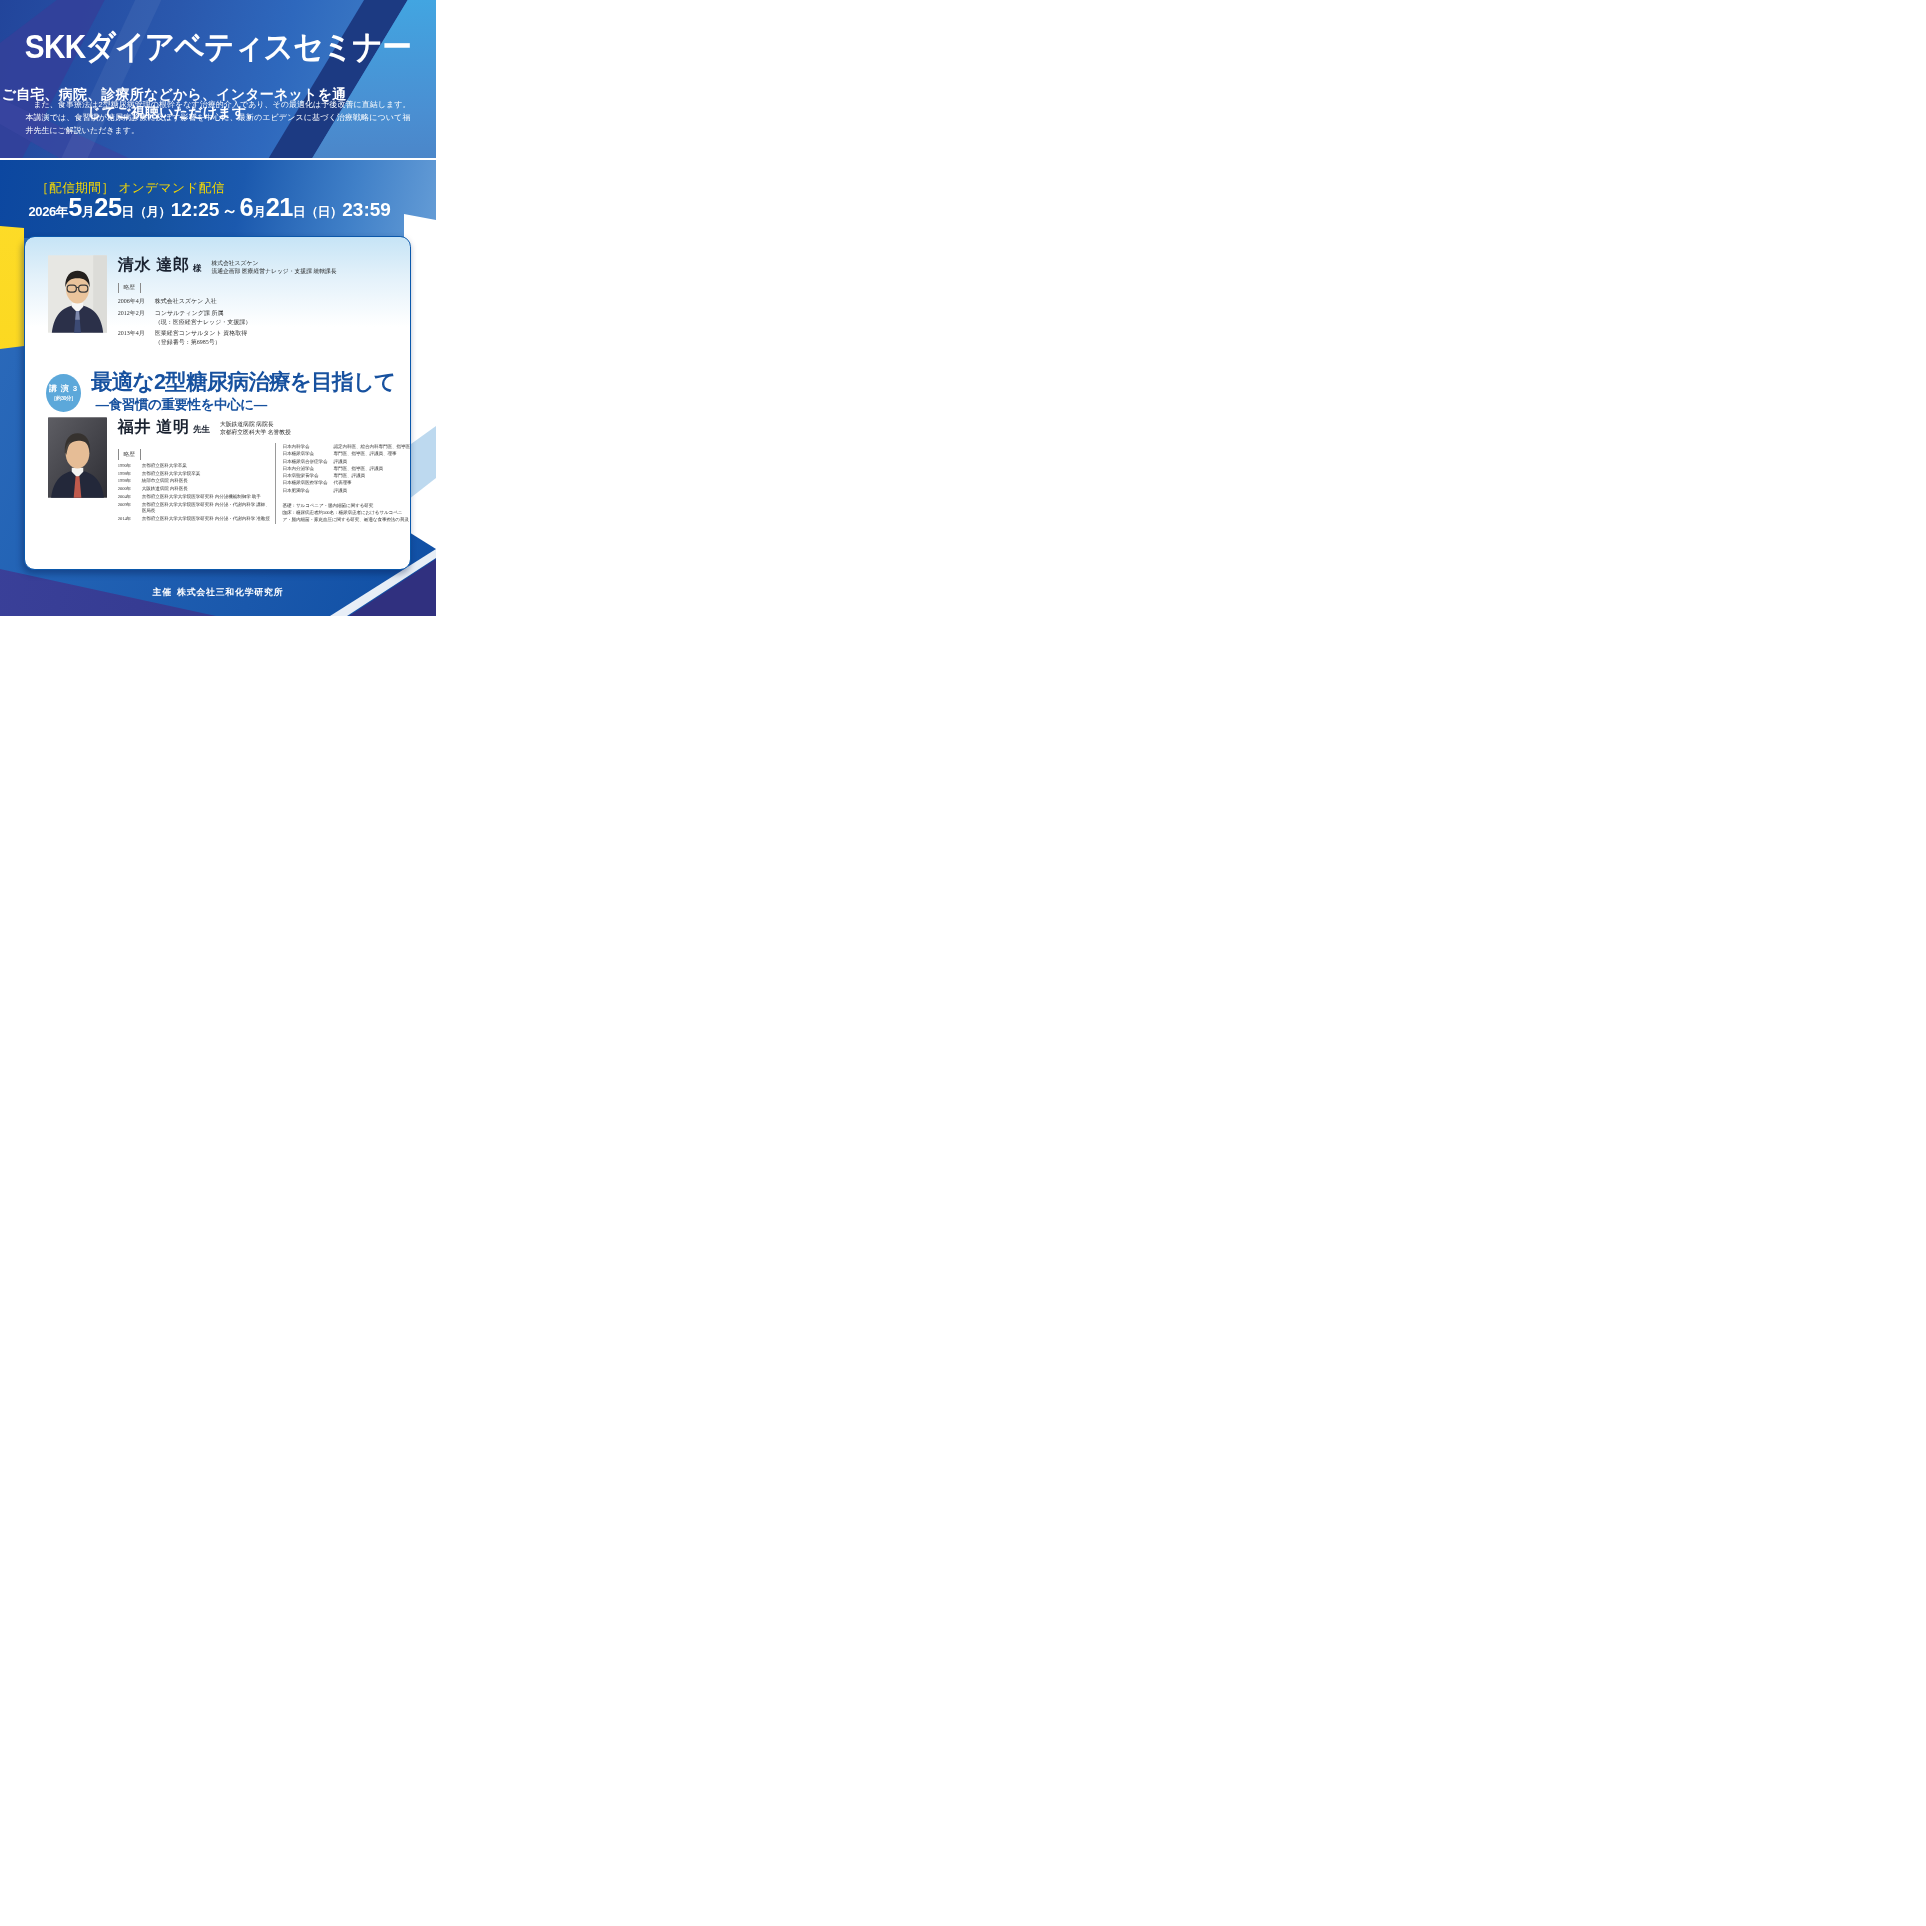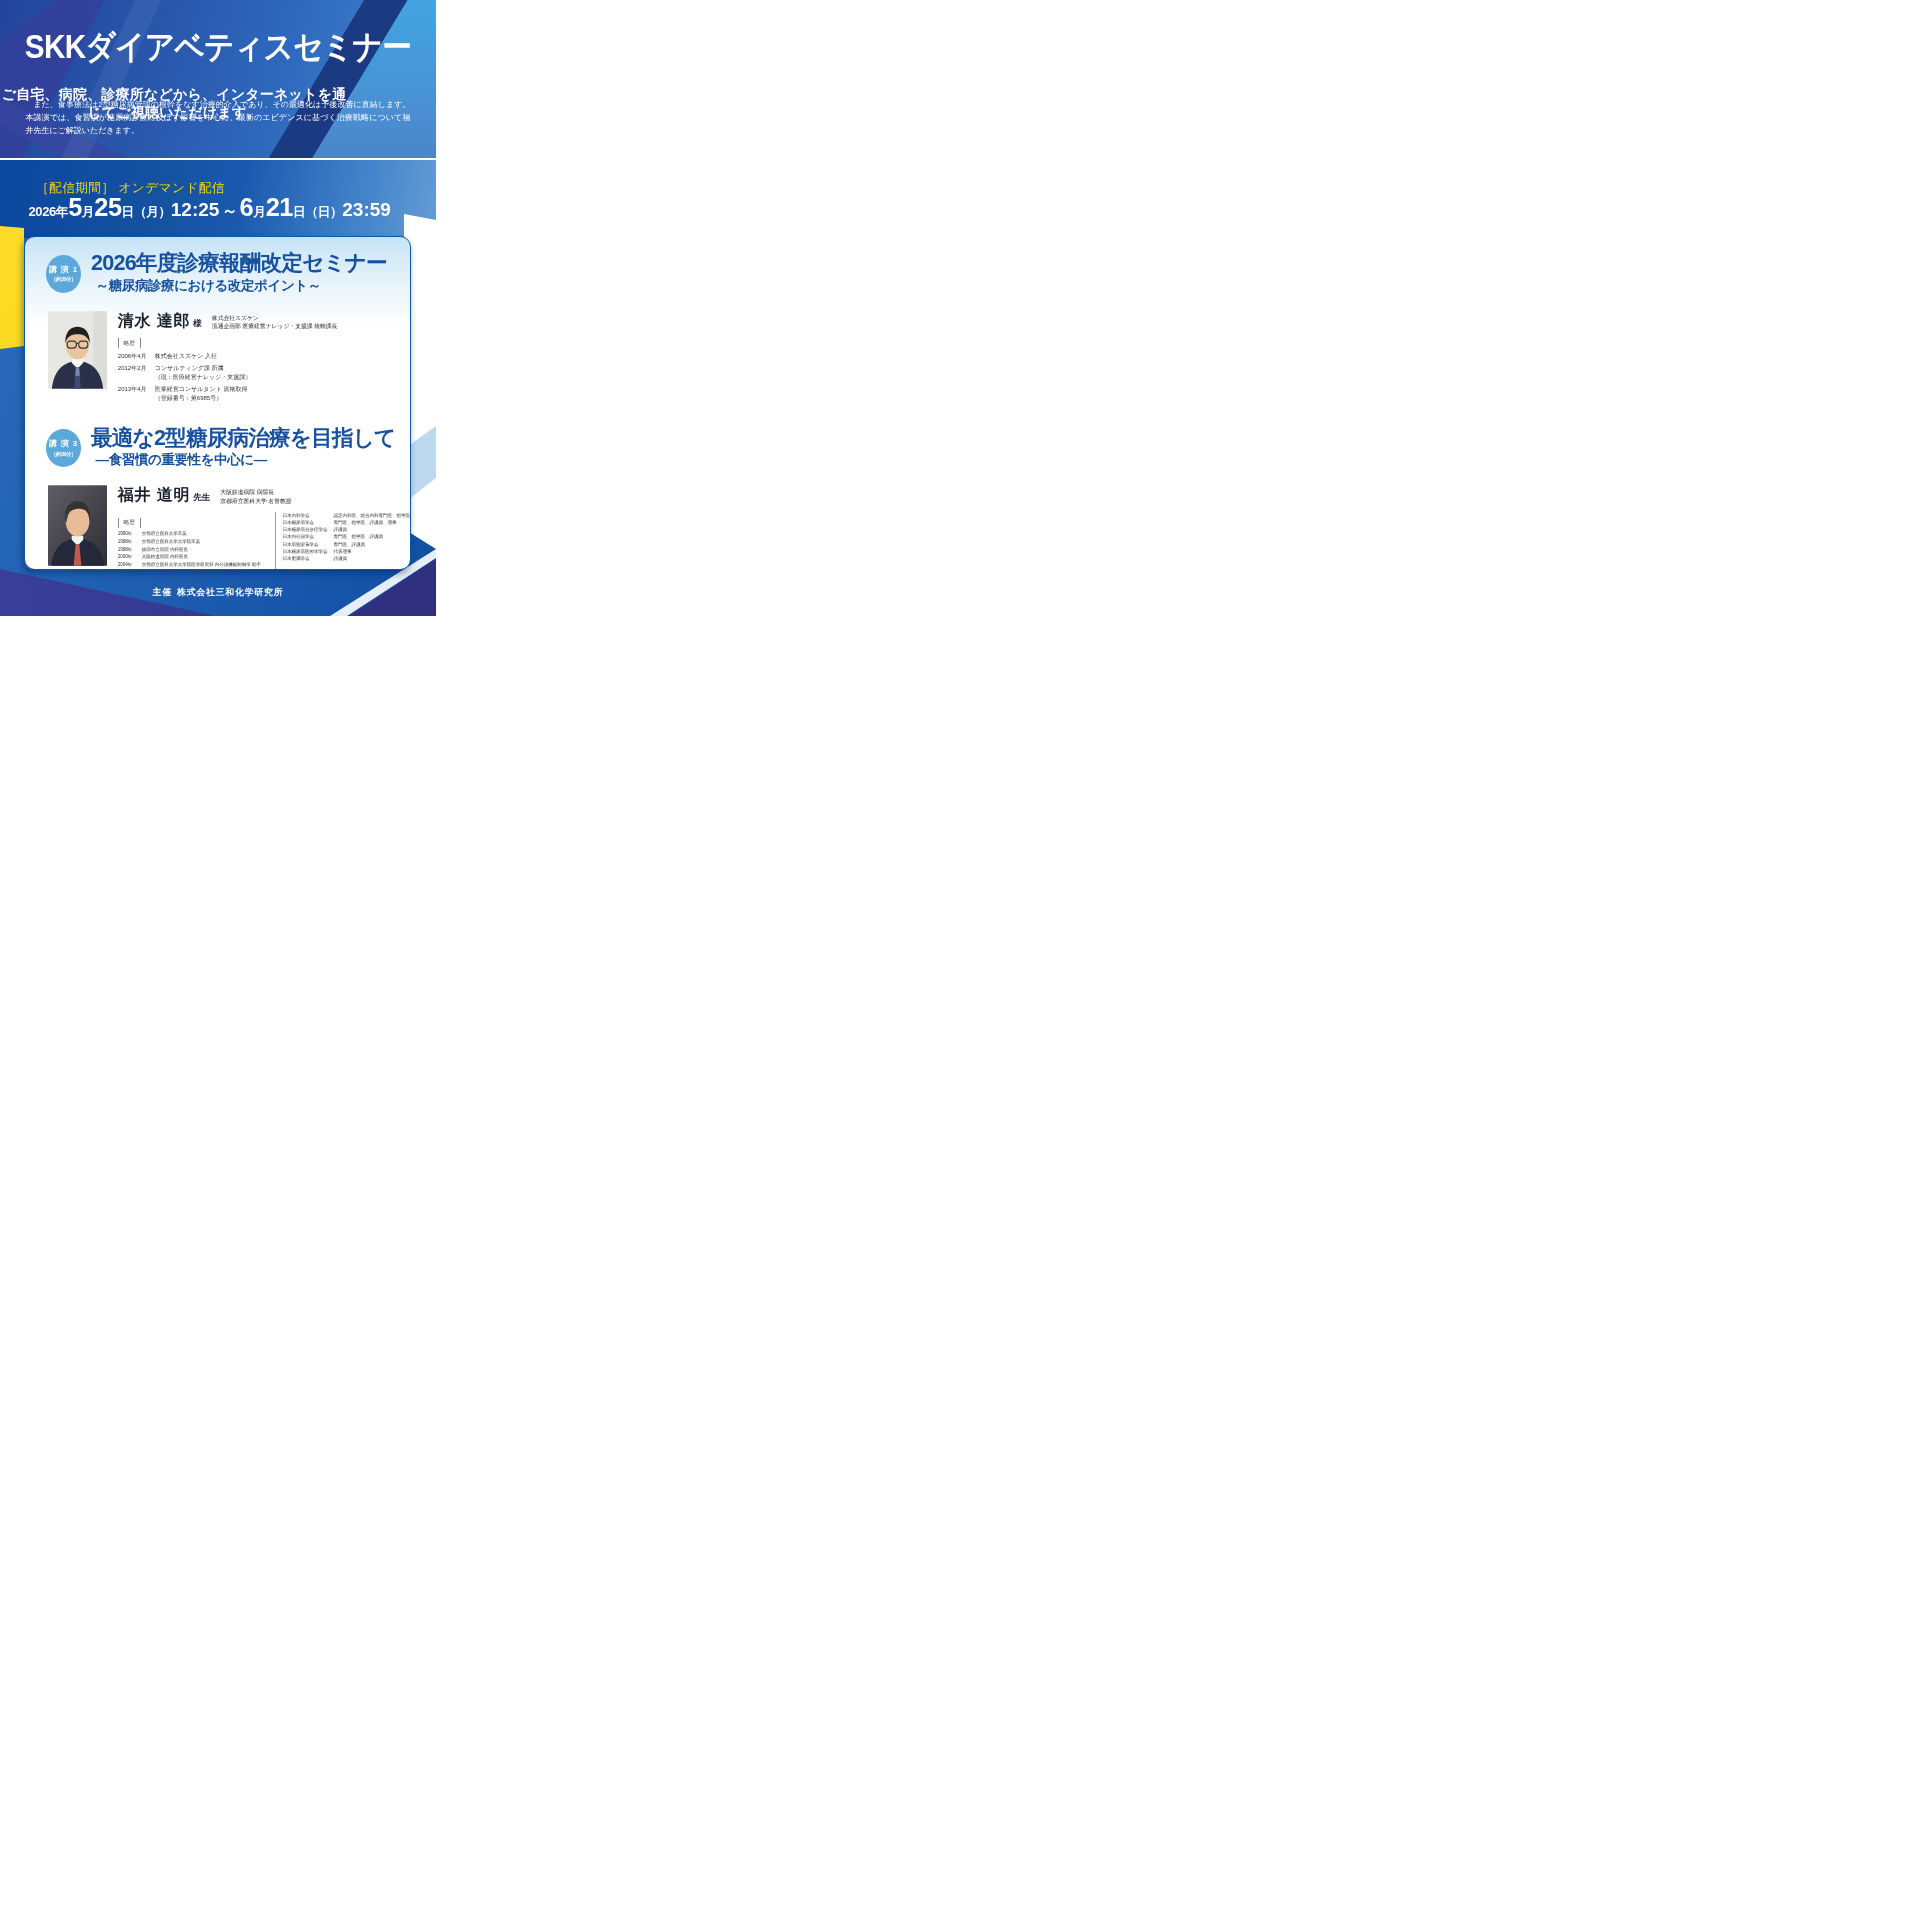--- a/index.html
+++ b/index.html
@@ -72,21 +72,21 @@
 
   .lec-head { display:flex; align-items:center; padding-left:21px; }
   .badge { flex:none; width:35px; height:38px; border-radius:50%; background:#5ca8da;
     color:#fff; display:flex; flex-direction:column; align-items:center; justify-content:center; }
   .badge-label { font-size:8px; font-weight:800; letter-spacing:0.8px; }
   .badge-duration { font-size:5.4px; font-weight:700; margin-top:1.5px; letter-spacing:-0.4px; }
   .lec-titles { margin-left:10px; color:#17519f; }
   .lec-title { font-size:21.6px; font-weight:800; letter-spacing:-0.8px; line-height:1.02; white-space:nowrap; }
   .lec-subtitle { font-size:13.5px; font-weight:800; letter-spacing:-0.4px; margin:2.3px 0 0 4.6px; white-space:nowrap; }
 
-  .speaker { display:flex; padding-left:23px; margin-top:16px; }
+  .speaker { display:flex; padding-left:23px; margin-top:3px;font-family:Liberation Serif, serif; }
   .photo { flex:none; border-radius:0.8px; overflow:hidden; }
   .sp-main { margin-left:10.8px; flex:1; min-width:0; }
   .sp-name-row { display:flex; align-items:center; }
   .sp-name { font-size:16px; font-weight:800; color:#1a2230; letter-spacing:0.8px; white-space:nowrap; }
   .sp-hono { font-size:8.5px; font-weight:700; color:#1a2230; margin:5.4px 0 0 3.1px; }
   .sp-aff { margin:2.3px 0 0 10px; font-size:5.8px; color:#222; line-height:1.45; font-weight:400; }
 
   .bio-label { margin-top:6.2px; }
   .bio-label span { display:inline-block; font-size:5.8px; color:#555;
     border-left:0.4px solid #8a8a8a; border-right:0.4px solid #8a8a8a; padding:0.8px 4.6px; }
@@ -160,30 +160,20 @@
       <span class="p-unit">月</span>
       <span class="p-day">21</span>
       <span class="p-unit">日</span>
       <span class="p-unit">（日）</span>
       <span class="p-time"> 23:59</span>
     </div>
 
   <main class="card">
 
     <section class="lec1">
-      <div class="lec-head">
-        <div class="badge">
-          <div class="badge-label">講 演 1</div>
-          <div class="badge-duration">［約30分］</div>
-        </div>
-        <div class="lec-titles">
-          <div class="lec-title">2026年度診療報酬改定セミナー</div>
-          <div class="lec-subtitle">～糖尿病診療における改定ポイント～</div>
-        </div>
-      </div>
       <div class="speaker">
         <div class="photo">
           <svg width="59" height="78" viewBox="0 0 154 202" xmlns="http://www.w3.org/2000/svg">
             <rect width="154" height="202" fill="#e7e7e3"></rect>
             <rect x="118" width="36" height="202" fill="#dcdcd8"></rect>
             <path d="M10 202 C16 150 44 132 77 130 C110 132 138 150 144 202 Z" fill="#2b3049"></path>
             <path d="M62 134 L77 150 L92 134 L92 124 L62 124 Z" fill="#f7f7f7"></path>
             <path d="M73 146 L81 146 L86 202 L68 202 Z" fill="#3c4a74"></path>
             <path d="M73 146 L81 146 L83 168 L71 168 Z" fill="#7d88ac"></path>
             <ellipse cx="77" cy="88" rx="30" ry="38" fill="#eac49c"></ellipse>

